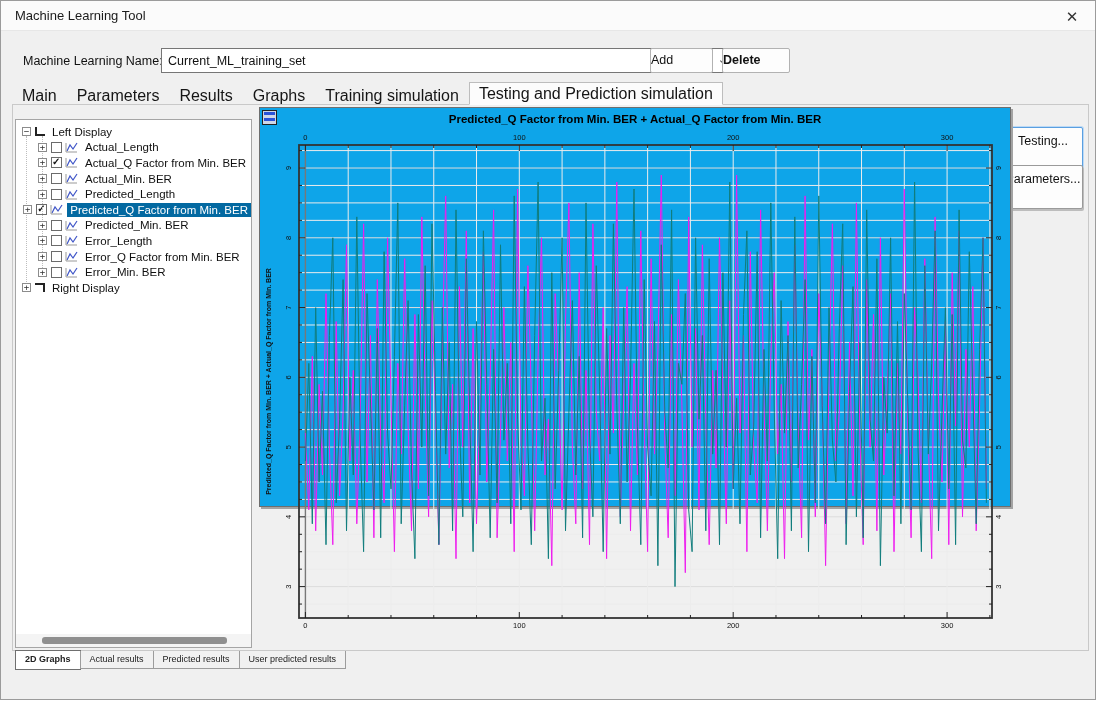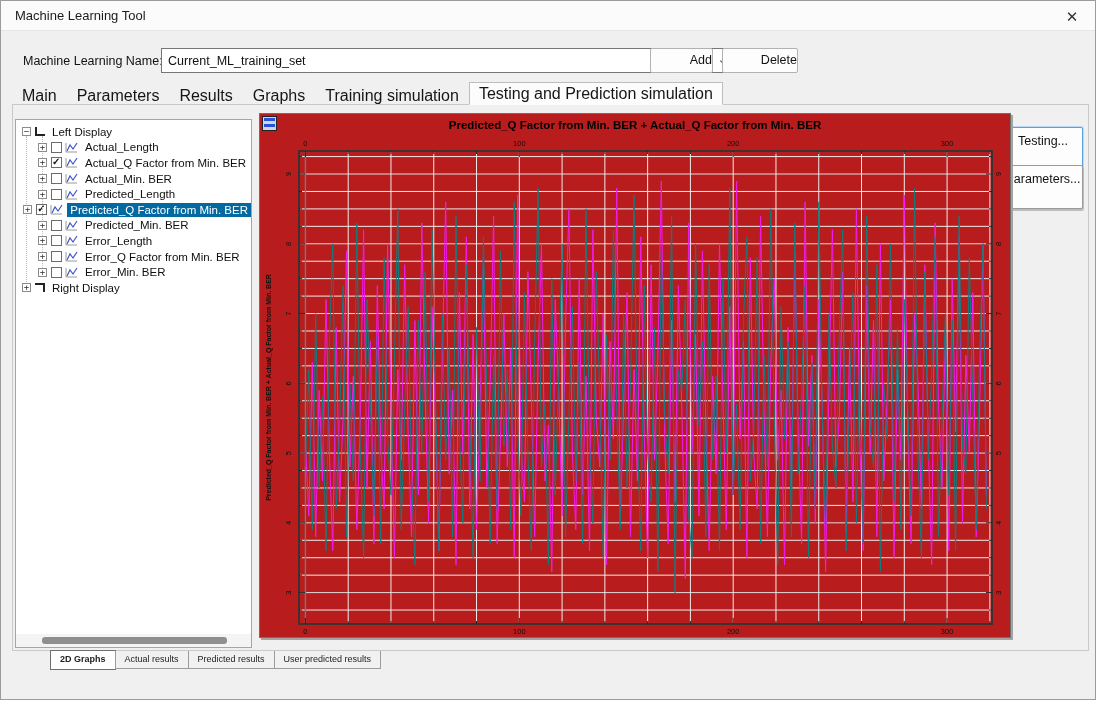--- a/index.html
+++ b/index.html
@@ -5,23 +5,23 @@
   * { box-sizing: border-box; margin: 0; padding: 0; }
   body { font-family: "Liberation Sans", sans-serif; background:#fff; }
   .window { position:relative; width:1096px; height:700px; border:1px solid #9b9b9b; background:#f0f0f0; overflow:hidden; }
   .titlebar { position:absolute; left:0; top:0; width:100%; height:30px; background:#fbfbfb; border-bottom:1px solid #e7e7e7; }
   .title { position:absolute; left:14px; top:7px; font-size:13px; color:#1b1b1b; }
   .close { position:absolute; right:12px; top:5px; width:22px; height:22px; font-size:15px; color:#333; text-align:center; line-height:22px; cursor:default; }
   .name-label { position:absolute; left:22px; top:53px; font-size:12.5px; color:#111; }
   .combo { position:absolute; left:160px; top:47px; width:574px; height:25px; background:#fff; border:1px solid #767676; }
   .combo input { position:absolute; left:0; top:0; width:452px; height:23px; border:none; outline:none; font-family:"Liberation Sans",sans-serif; font-size:12.5px; padding:0 6px; color:#111; background:transparent; }
   .combo .chev { position:absolute; right:7px; top:4px; font-size:11px; color:#444; }
-  .btn { position:absolute; height:25px; background:#fdfdfd; border:1px solid #b2b2b2; border-radius:2px; font-size:12.5px; color:#111; text-align:right; line-height:23px; }
+  .btn { position:absolute; height:25px; background:#fdfdfd; border:1px solid #b2b2b2; border-radius:2px; font-size:12.5px; color:#111; text-align:left; line-height:23px; }
   #btn-add { left:649px; top:47px; width:63px; }
-  #btn-delete { left:721px; top:47px; width:76px; }
+  #btn-delete { left:721px; top:47px; width:68px;font-weight:bold; }
   .tabs { position:absolute; left:11px; top:81px; height:23px; width:1077px; }
   .tab { display:inline-block; vertical-align:bottom; height:21px; line-height:21px; padding:0 9px; font-size:16px; color:#151515; border:1px solid transparent; }
   .tab.active { background:#fcfcfc; border:1px solid #bdbdbd; border-bottom:1px solid #fcfcfc; height:23px; line-height:22px; position:relative; z-index:3; }
   .page-frame { position:absolute; left:11px; top:103px; width:1077px; height:547px; border:1px solid #c9c9c9; background:#f0f0f0; }
   
   .tree-panel { position:absolute; left:14px; top:118px; width:237px; height:529px; background:#fff; border:1px solid #a5a5a5; overflow:hidden; }
   .tree { position:absolute; left:0; top:0; width:100%; padding-top:4px; }
   .trow { position:relative; display:flex; align-items:center; height:15.6px; white-space:nowrap; }
   .trow .indent0 { width:6px; } .trow .indent1 { width:22px; }
   .expander { width:9px; height:9px; border:1px solid #8c8c8c; background:#fff; font-family:"DejaVu Sans Mono",monospace; font-size:9px; line-height:7px; text-align:center; color:#333; flex:none; margin-right:4px; z-index:2; }
@@ -30,34 +30,34 @@
   .axes-icon { width:10px; height:9px; flex:none; margin-right:4px; }
   .axes-left { border-left:2px solid #222; border-bottom:2px solid #222; }
   .axes-right { border-right:2px solid #222; border-top:2px solid #222; }
   .chart-ic { flex:none; margin-right:4px; }
   .tlabel { font-size:11.5px; color:#101010; padding:1px 3px; }
   .trow.selected .tlabel { background:#0369a1; color:#fff; flex:1; }
   .guide { position:absolute; width:0; border-left:1px dotted #bdbdbd; z-index:1; }
   .hscroll { position:absolute; left:0; bottom:0; width:100%; height:13px; background:#f4f4f4; }
   .hthumb { position:absolute; left:26px; top:3px; width:185px; height:7px; border-radius:3px; background:#8f8f8f; }
   
-  .chart-panel { position:absolute; left:258px; top:112px; width:752px; height:525px; background:#b91c1c; border:1px solid #6e6e6e; box-shadow:2px 2px 0 #a3a3a3; z-index:5; }
+  .chart-panel { position:absolute; left:258px; top:106px; width:752px; height:400px; background:#0ea5e9; border:1px solid #6e6e6e; box-shadow:2px 2px 0 #a3a3a3; z-index:5; }
   .graph-icon { position:absolute; left:2px; top:2px; width:15px; height:15px; border:1px solid #222; background:#cfd6e8; }
   .graph-icon .b1 { position:absolute; left:1px; top:1px; width:11px; height:3px; background:#2a52d8; }
   .graph-icon .b2 { position:absolute; left:1px; top:7px; width:11px; height:3px; background:#2a52d8; }
   .chart-title { position:absolute; left:0; top:5px; width:100%; text-align:center; font-size:11.5px; font-weight:bold; color:#000; }
   svg { font-family:"Liberation Sans", sans-serif; }
   
   .side-btn { position:absolute; left:1002px; width:80px; height:44px; background:#fdfdfd; border:1px solid #9a9a9a; border-radius:2px; font-size:12.5px; color:#111; text-align:center; line-height:26px; box-shadow:1px 2px 0 #bdbdbd; z-index:1; }
   #btn-testing { top:126px; border-color:#5a9fe0; box-shadow:0 0 0 1px #bcd9f5, 1px 2px 0 #bdbdbd; }
   #btn-prediction { top:164px; }
   
   .mini-tabs { position:absolute; left:14px; top:650px; height:20px; z-index:6; }
   .mtab { display:inline-block; vertical-align:top; height:18px; line-height:17px; padding:0 9px; font-size:9px; color:#222; background:#f1f1f1; border:1px solid #9c9c9c; border-top:none; margin-right:-1px; }
-  .mtab.active { background:#fff; font-weight:bold; height:20px; border:1px solid #6f6f6f; border-top:1px solid #6f6f6f; margin-top:-1px;margin-left:35px; }
+  .mtab.active { background:#fff; font-weight:bold; height:20px; border:1px solid #6f6f6f; border-top:1px solid #6f6f6f; margin-top:-1px; }
 </style>
 </head>
 <body>
 
 <div class="window">
 
   <div class="titlebar">
     <div class="title">Machine Learning Tool</div>
     <div class="close">✕</div>
   </div>

